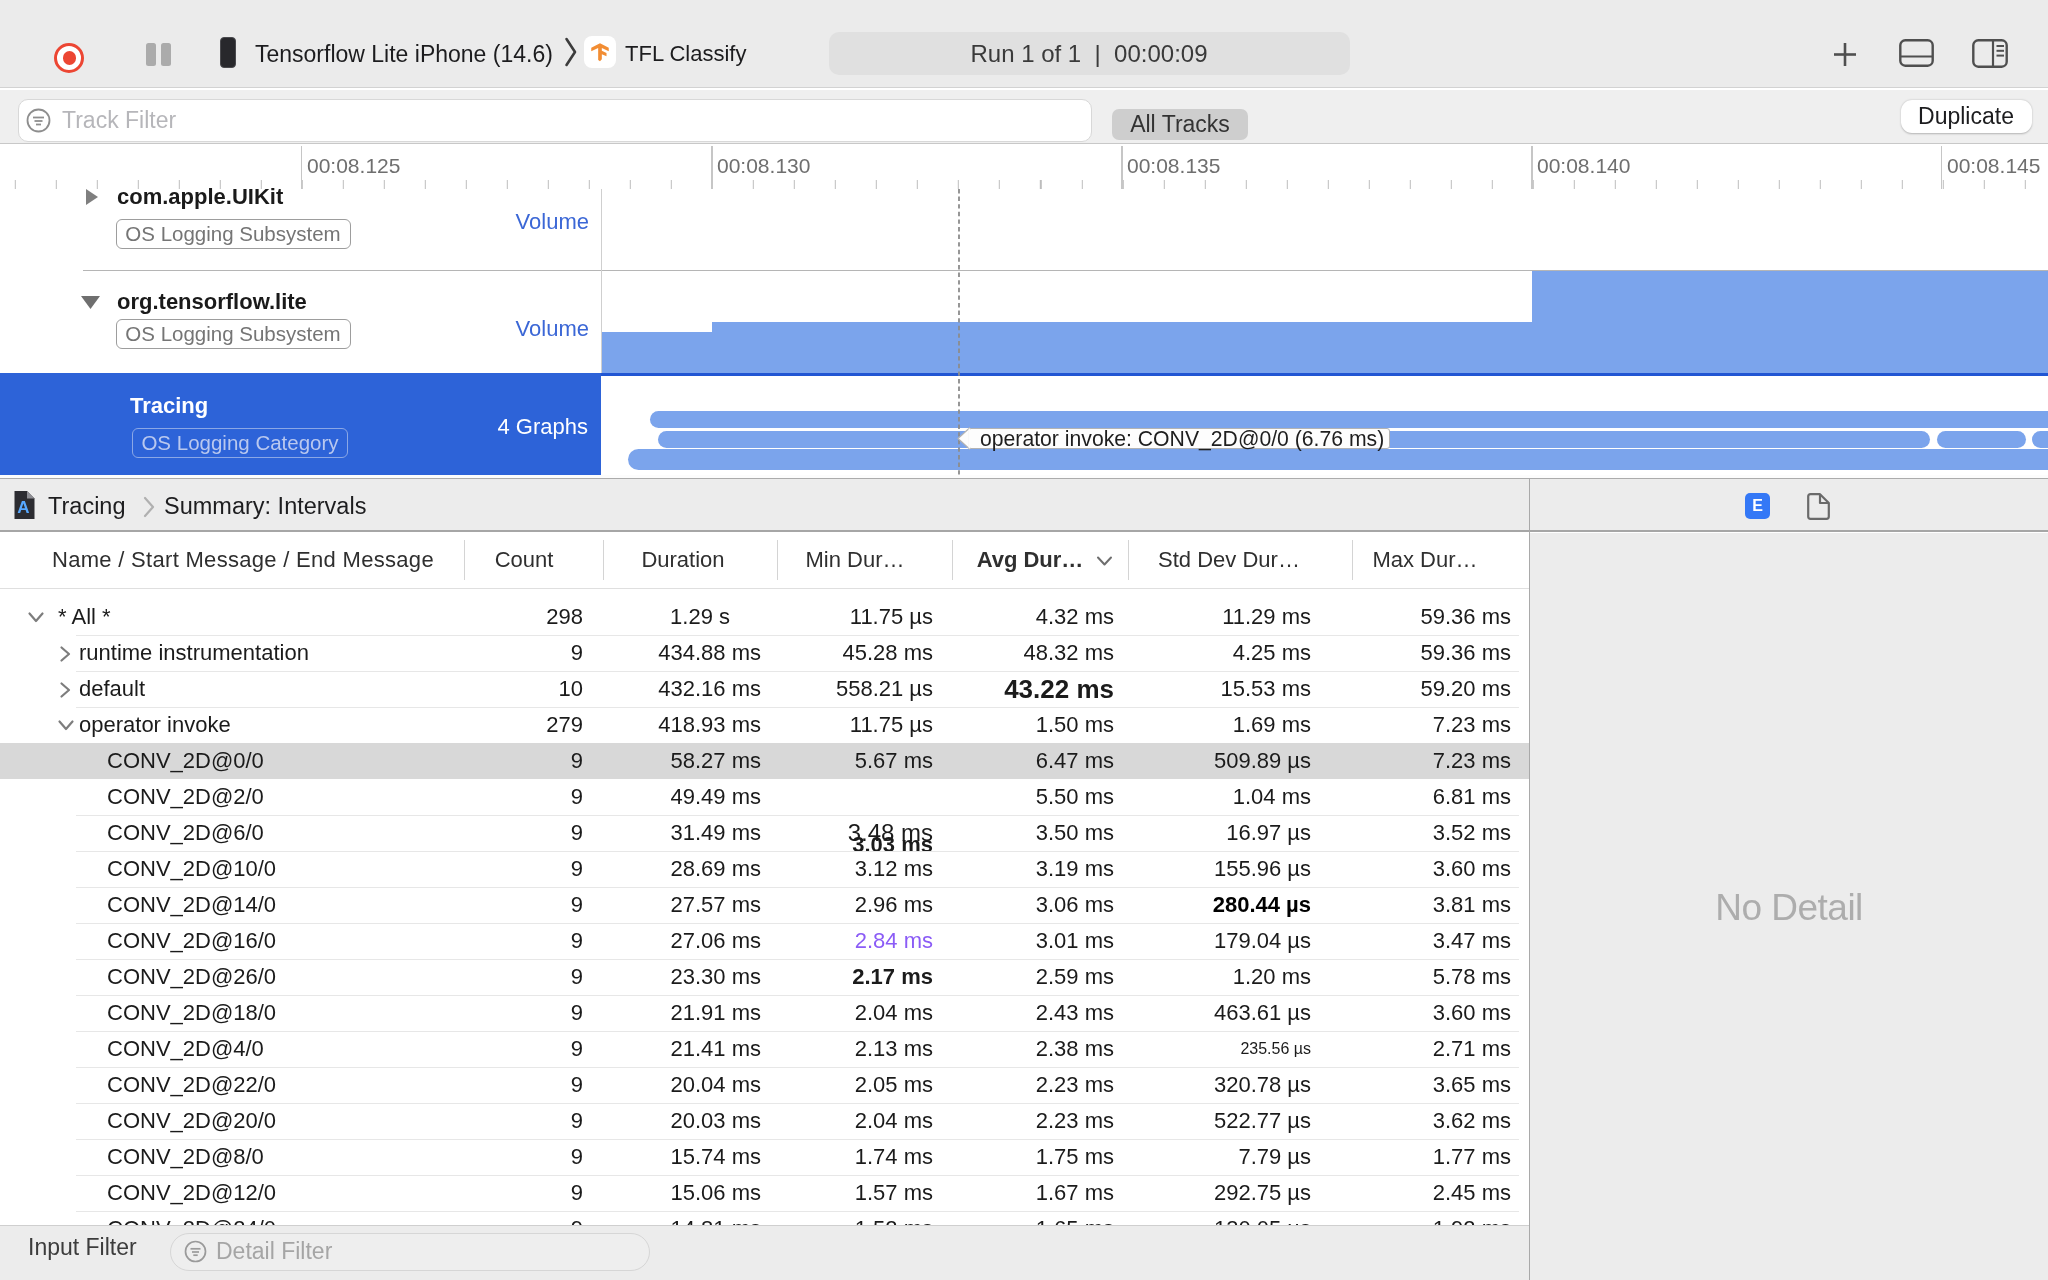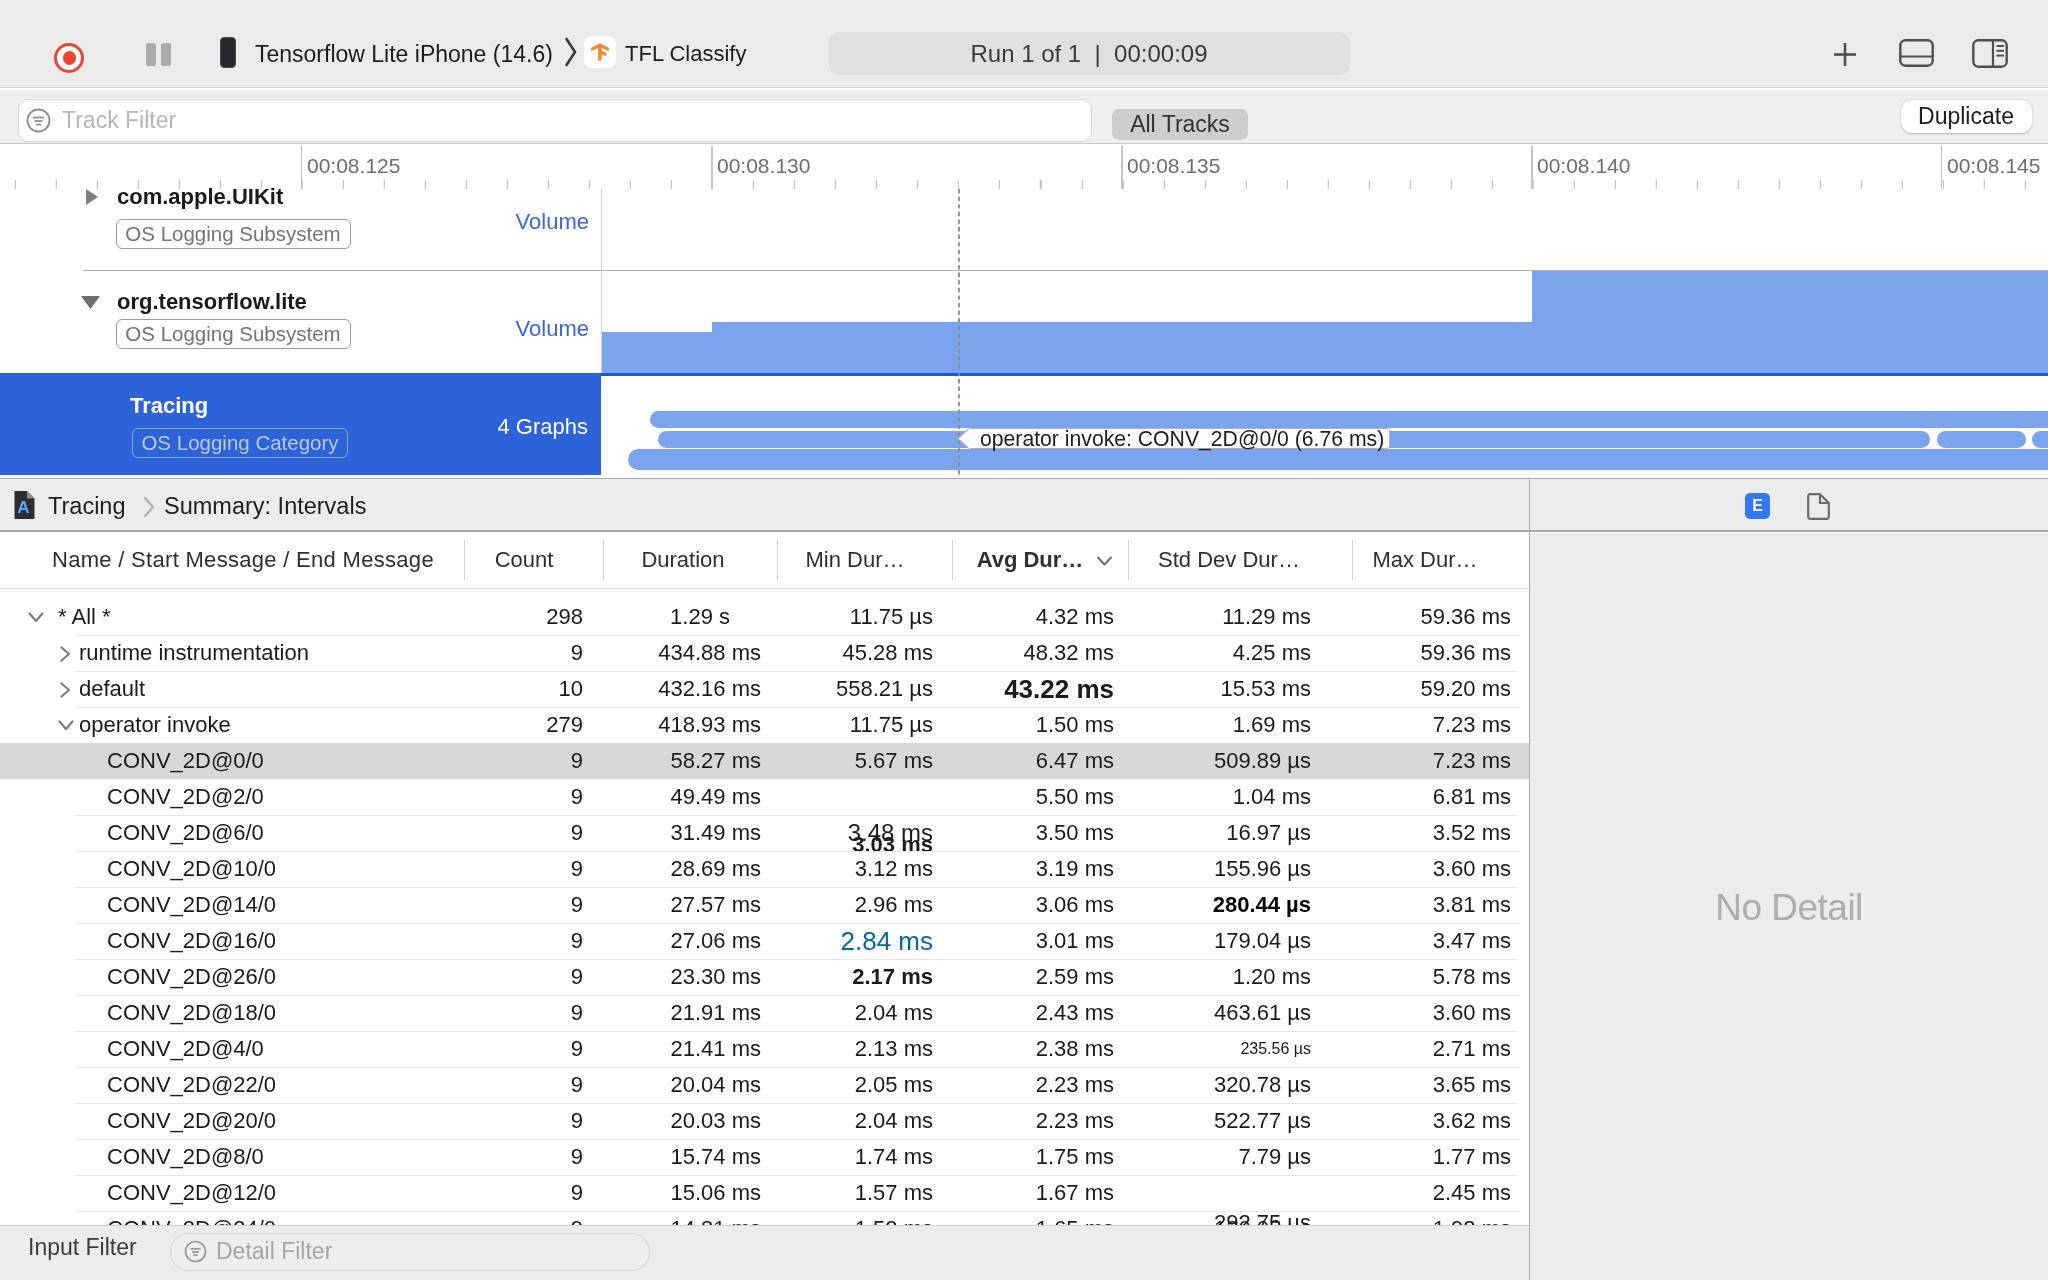--- a/index.html
+++ b/index.html
@@ -215,21 +215,21 @@
 <div class="a" style="top:891.0px;height:28px;line-height:28px;font-size:22px;color:#1b1b1b;font-weight:400;white-space:nowrap;right:1465px;">9</div>
 <div class="a" style="top:891.0px;height:28px;line-height:28px;font-size:22px;color:#1b1b1b;font-weight:400;white-space:nowrap;right:1287px;">27.57 ms</div>
 <div class="a" style="top:891.0px;height:28px;line-height:28px;font-size:22px;color:#1b1b1b;font-weight:400;white-space:nowrap;right:1115px;">2.96 ms</div>
 <div class="a" style="top:891.0px;height:28px;line-height:28px;font-size:22px;color:#1b1b1b;font-weight:400;white-space:nowrap;right:934px;">3.06 ms</div>
 <div class="a" style="top:891.0px;height:28px;line-height:28px;font-size:22px;color:#000000;font-weight:700;white-space:nowrap;right:737px;">280.44 µs</div>
 <div class="a" style="top:891.0px;height:28px;line-height:28px;font-size:22px;color:#1b1b1b;font-weight:400;white-space:nowrap;right:537px;">3.81 ms</div>
 <div class="a" style="left:76px;top:922.5px;width:1443px;height:1px;background:#e7e7e7;"></div>
 <div class="a" style="top:927.0px;height:28px;line-height:28px;font-size:22px;color:#1b1b1b;font-weight:400;white-space:nowrap;left:107px;">CONV_2D@16/0</div>
 <div class="a" style="top:927.0px;height:28px;line-height:28px;font-size:22px;color:#1b1b1b;font-weight:400;white-space:nowrap;right:1465px;">9</div>
 <div class="a" style="top:927.0px;height:28px;line-height:28px;font-size:22px;color:#1b1b1b;font-weight:400;white-space:nowrap;right:1287px;">27.06 ms</div>
-<div class="a" style="top:927.0px;height:28px;line-height:28px;font-size:26px;color:#0369a1;font-weight:400;white-space:nowrap;right:1115px;">2.84 ms</div>
+<div class="a" style="top:927.0px;height:28px;line-height:28px;font-size:22px;color:#8b5cf6;font-weight:400;white-space:nowrap;right:1115px;">2.84 ms</div>
 <div class="a" style="top:927.0px;height:28px;line-height:28px;font-size:22px;color:#1b1b1b;font-weight:400;white-space:nowrap;right:934px;">3.01 ms</div>
 <div class="a" style="top:927.0px;height:28px;line-height:28px;font-size:22px;color:#1b1b1b;font-weight:400;white-space:nowrap;right:737px;">179.04 µs</div>
 <div class="a" style="top:927.0px;height:28px;line-height:28px;font-size:22px;color:#1b1b1b;font-weight:400;white-space:nowrap;right:537px;">3.47 ms</div>
 <div class="a" style="left:76px;top:958.5px;width:1443px;height:1px;background:#e7e7e7;"></div>
 <div class="a" style="top:963.0px;height:28px;line-height:28px;font-size:22px;color:#1b1b1b;font-weight:400;white-space:nowrap;left:107px;">CONV_2D@26/0</div>
 <div class="a" style="top:963.0px;height:28px;line-height:28px;font-size:22px;color:#1b1b1b;font-weight:400;white-space:nowrap;right:1465px;">9</div>
 <div class="a" style="top:963.0px;height:28px;line-height:28px;font-size:22px;color:#1b1b1b;font-weight:400;white-space:nowrap;right:1287px;">23.30 ms</div>
 <div class="a" style="top:963.0px;height:28px;line-height:28px;font-size:22px;color:#1b1b1b;font-weight:700;white-space:nowrap;right:1115px;">2.17 ms</div>
 <div class="a" style="top:963.0px;height:28px;line-height:28px;font-size:22px;color:#1b1b1b;font-weight:400;white-space:nowrap;right:934px;">2.59 ms</div>
 <div class="a" style="top:963.0px;height:28px;line-height:28px;font-size:22px;color:#1b1b1b;font-weight:400;white-space:nowrap;right:737px;">1.20 ms</div>
@@ -273,21 +273,21 @@
 <div class="a" style="top:1143.0px;height:28px;line-height:28px;font-size:22px;color:#1b1b1b;font-weight:400;white-space:nowrap;right:1115px;">1.74 ms</div>
 <div class="a" style="top:1143.0px;height:28px;line-height:28px;font-size:22px;color:#1b1b1b;font-weight:400;white-space:nowrap;right:934px;">1.75 ms</div>
 <div class="a" style="top:1143.0px;height:28px;line-height:28px;font-size:22px;color:#1b1b1b;font-weight:400;white-space:nowrap;right:737px;">7.79 µs</div>
 <div class="a" style="top:1143.0px;height:28px;line-height:28px;font-size:22px;color:#1b1b1b;font-weight:400;white-space:nowrap;right:537px;">1.77 ms</div>
 <div class="a" style="left:76px;top:1174.5px;width:1443px;height:1px;background:#e7e7e7;"></div>
 <div class="a" style="top:1179.0px;height:28px;line-height:28px;font-size:22px;color:#1b1b1b;font-weight:400;white-space:nowrap;left:107px;">CONV_2D@12/0</div>
 <div class="a" style="top:1179.0px;height:28px;line-height:28px;font-size:22px;color:#1b1b1b;font-weight:400;white-space:nowrap;right:1465px;">9</div>
 <div class="a" style="top:1179.0px;height:28px;line-height:28px;font-size:22px;color:#1b1b1b;font-weight:400;white-space:nowrap;right:1287px;">15.06 ms</div>
 <div class="a" style="top:1179.0px;height:28px;line-height:28px;font-size:22px;color:#1b1b1b;font-weight:400;white-space:nowrap;right:1115px;">1.57 ms</div>
 <div class="a" style="top:1179.0px;height:28px;line-height:28px;font-size:22px;color:#1b1b1b;font-weight:400;white-space:nowrap;right:934px;">1.67 ms</div>
-<div class="a" style="top:1209px;height:28px;line-height:28px;font-size:22px;color:#1b1b1b;font-weight:400;white-space:nowrap;right:737px;">292.75 µs</div>
+<div class="a" style="top:1179.0px;height:28px;line-height:28px;font-size:22px;color:#1b1b1b;font-weight:400;white-space:nowrap;right:737px;">292.75 µs</div>
 <div class="a" style="top:1179.0px;height:28px;line-height:28px;font-size:22px;color:#1b1b1b;font-weight:400;white-space:nowrap;right:537px;">2.45 ms</div>
 <div class="a" style="left:76px;top:1210.5px;width:1443px;height:1px;background:#e7e7e7;"></div>
 <div class="a" style="top:1215.0px;height:28px;line-height:28px;font-size:22px;color:#1b1b1b;font-weight:400;white-space:nowrap;left:107px;">CONV_2D@24/0</div>
 <div class="a" style="top:1215.0px;height:28px;line-height:28px;font-size:22px;color:#1b1b1b;font-weight:400;white-space:nowrap;right:1465px;">9</div>
 <div class="a" style="top:1215.0px;height:28px;line-height:28px;font-size:22px;color:#1b1b1b;font-weight:400;white-space:nowrap;right:1287px;">14.81 ms</div>
 <div class="a" style="top:1215.0px;height:28px;line-height:28px;font-size:22px;color:#1b1b1b;font-weight:400;white-space:nowrap;right:1115px;">1.52 ms</div>
 <div class="a" style="top:1215.0px;height:28px;line-height:28px;font-size:22px;color:#1b1b1b;font-weight:400;white-space:nowrap;right:934px;">1.65 ms</div>
 <div class="a" style="top:1215.0px;height:28px;line-height:28px;font-size:22px;color:#1b1b1b;font-weight:400;white-space:nowrap;right:737px;">130.05 µs</div>
 <div class="a" style="top:1215.0px;height:28px;line-height:28px;font-size:22px;color:#1b1b1b;font-weight:400;white-space:nowrap;right:537px;">1.92 ms</div>
 <div class="a" style="left:1530px;top:533px;width:518px;height:747px;background:#ececec;"></div>

